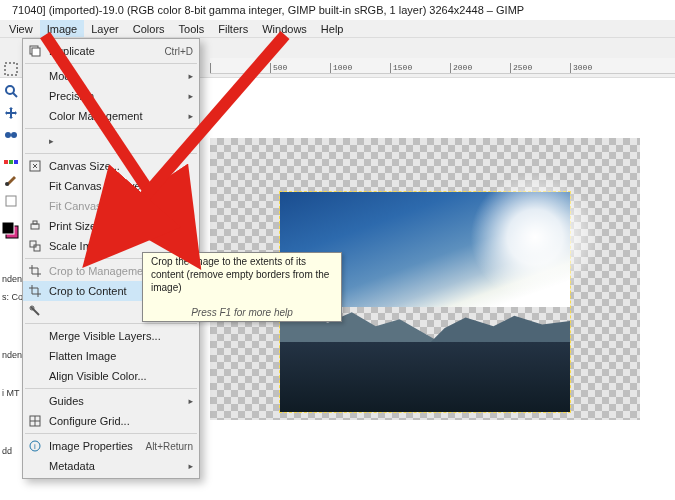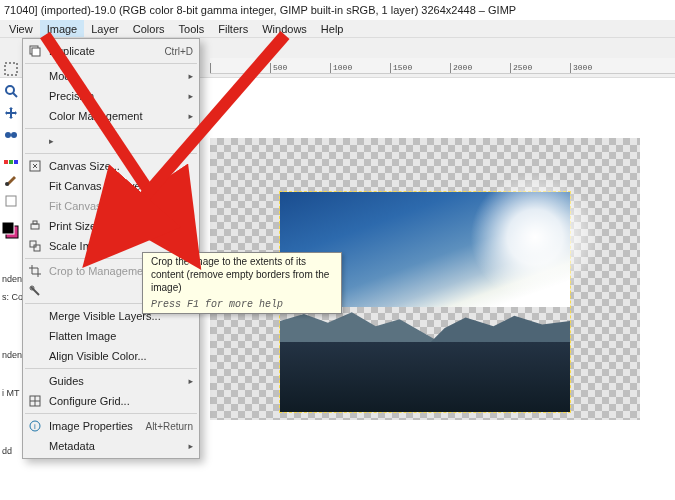--- a/index.html
+++ b/index.html
@@ -1,17 +1,17 @@
 <!DOCTYPE html>
 <html><head>
 <meta charset="utf-8">
 <style>
   * { box-sizing: border-box; margin: 0; padding: 0; font-family: "Segoe UI", Tahoma, sans-serif; }
   body { width: 675px; height: 500px; overflow: hidden; background: #fff; position: relative; font-size: 11px; color: #222; }
-  .titlebar { height: 20px; background: #fff; padding: 2px 4px; font-size: 11px; line-height: 16px; white-space: nowrap; overflow: hidden; }
+  .titlebar { height: 20px; background: #fff; padding: 2px 12px; font-size: 11px; line-height: 16px; white-space: nowrap; overflow: hidden; }
   .menubar { height: 18px; background: #f0f0f0; border-bottom: 1px solid #dcdcdc; display: flex; padding-left: 2px; }
   .menubar .mi { padding: 2px 7px; font-size: 11px; line-height: 14px; cursor: default; }
   .menubar .mi.open { background: #cde6f7; }
   .toolbar-row { height: 40px; background: #f0f0f0; border-bottom: 1px solid #dcdcdc; }
   .toolbox { position: absolute; left: 0; top: 58px; width: 22px; display: flex; flex-direction: column; gap: 4px; padding: 2px; }
   .tb { width: 18px; height: 18px; display:flex; align-items:center; justify-content:center; }
   .ruler { position: absolute; left: 210px; top: 58px; right: 0; height: 16px; background: #f4f4f4; border-bottom: 1px solid #ccc; font-size: 8px; color: #555; display:flex; align-items:flex-end; overflow:hidden; }
   .ruler span { display:inline-block; width: 60px; border-left:1px solid #888; padding-left:2px; height:10px;font-family:Liberation Mono, monospace; }
   .panel-left { position: absolute; left: 0; top: 270px; width: 60px; font-size: 9px; color:#333; }
   .panel-left div { padding: 4px 2px; }
@@ -30,21 +30,21 @@
   .dropdown { position: absolute; left: 22px; top: 38px; width: 178px; background: #f0f0f0; border: 1px solid #a8a8a8; box-shadow: 4px 4px 8px rgba(0,0,0,0.25); z-index: 50; padding: 2px 0; }
   .ditem { display:flex; align-items:center; height: 20px; padding: 0 6px 0 4px; font-size: 11px; cursor: default; position:relative; }
   .ditem.disabled { color: #999; }
   .ditem.highlight { background: #cde6f7; }
   .ditem .ic { width: 16px; height:16px; margin-right: 6px; display:flex; align-items:center; justify-content:center; flex-shrink:0; }
   .ditem .lbl { flex: 1; }
   .ditem .acc { color: #555; font-size: 10px; }
   .ditem .arw { font-size: 9px; color:#555; }
   .sep { height: 1px; background: #d0d0d0; margin: 2px 2px; }
   .tooltip { position: absolute; left: 142px; top: 252px; width: 200px; background: #ffffe7; border: 1px solid #888; padding: 2px 8px; font-size: 10px; line-height: 13px; z-index: 60; box-shadow: 2px 2px 4px rgba(0,0,0,0.2); }
-  .tooltip .help { text-align: left; font-style: italic; color:#555; margin-top:4px;font-family:Liberation Mono, monospace; }
+  .tooltip .help { text-align: center; font-style: italic; color:#555; margin-top:12px; }
   
   .arrow { position:absolute; z-index: 100; }
   .arrow svg { overflow: visible; }
 </style>
 </head>
 <body>
 
 <div class="titlebar">71040] (imported)-19.0 (RGB color 8-bit gamma integer, GIMP built-in sRGB, 1 layer) 3264x2448 – GIMP</div>
 
 <div class="menubar">
@@ -209,20 +209,28 @@
     </div>
     <div class="sep"></div>
     <div class="ditem disabled">
       <span class="ic">
         <svg width="12" height="12">
           <path d="M3 0 L3 9 L12 9 M0 3 L9 3 L9 12" stroke="#555" fill="none"></path>
         </svg>
       </span>
       <span class="lbl">Crop to Management</span>
     </div>
+    <div class="ditem highlight">
+      <span class="ic">
+        <svg width="12" height="12">
+          <path d="M3 0 L3 9 L12 9 M0 3 L9 3 L9 12" stroke="#555" fill="none"></path>
+        </svg>
+      </span>
+      <span class="lbl">Crop to Content</span>
+    </div>
     <div class="ditem">
       <span class="ic">
         <svg width="12" height="12">
           <path d="M2 2 L10 10" stroke="#555" stroke-width="2"></path>
           <circle cx="3" cy="3" r="2" fill="none" stroke="#555"></circle>
         </svg>
       </span>
     </div>
     <div class="sep"></div>
     <div class="ditem">

